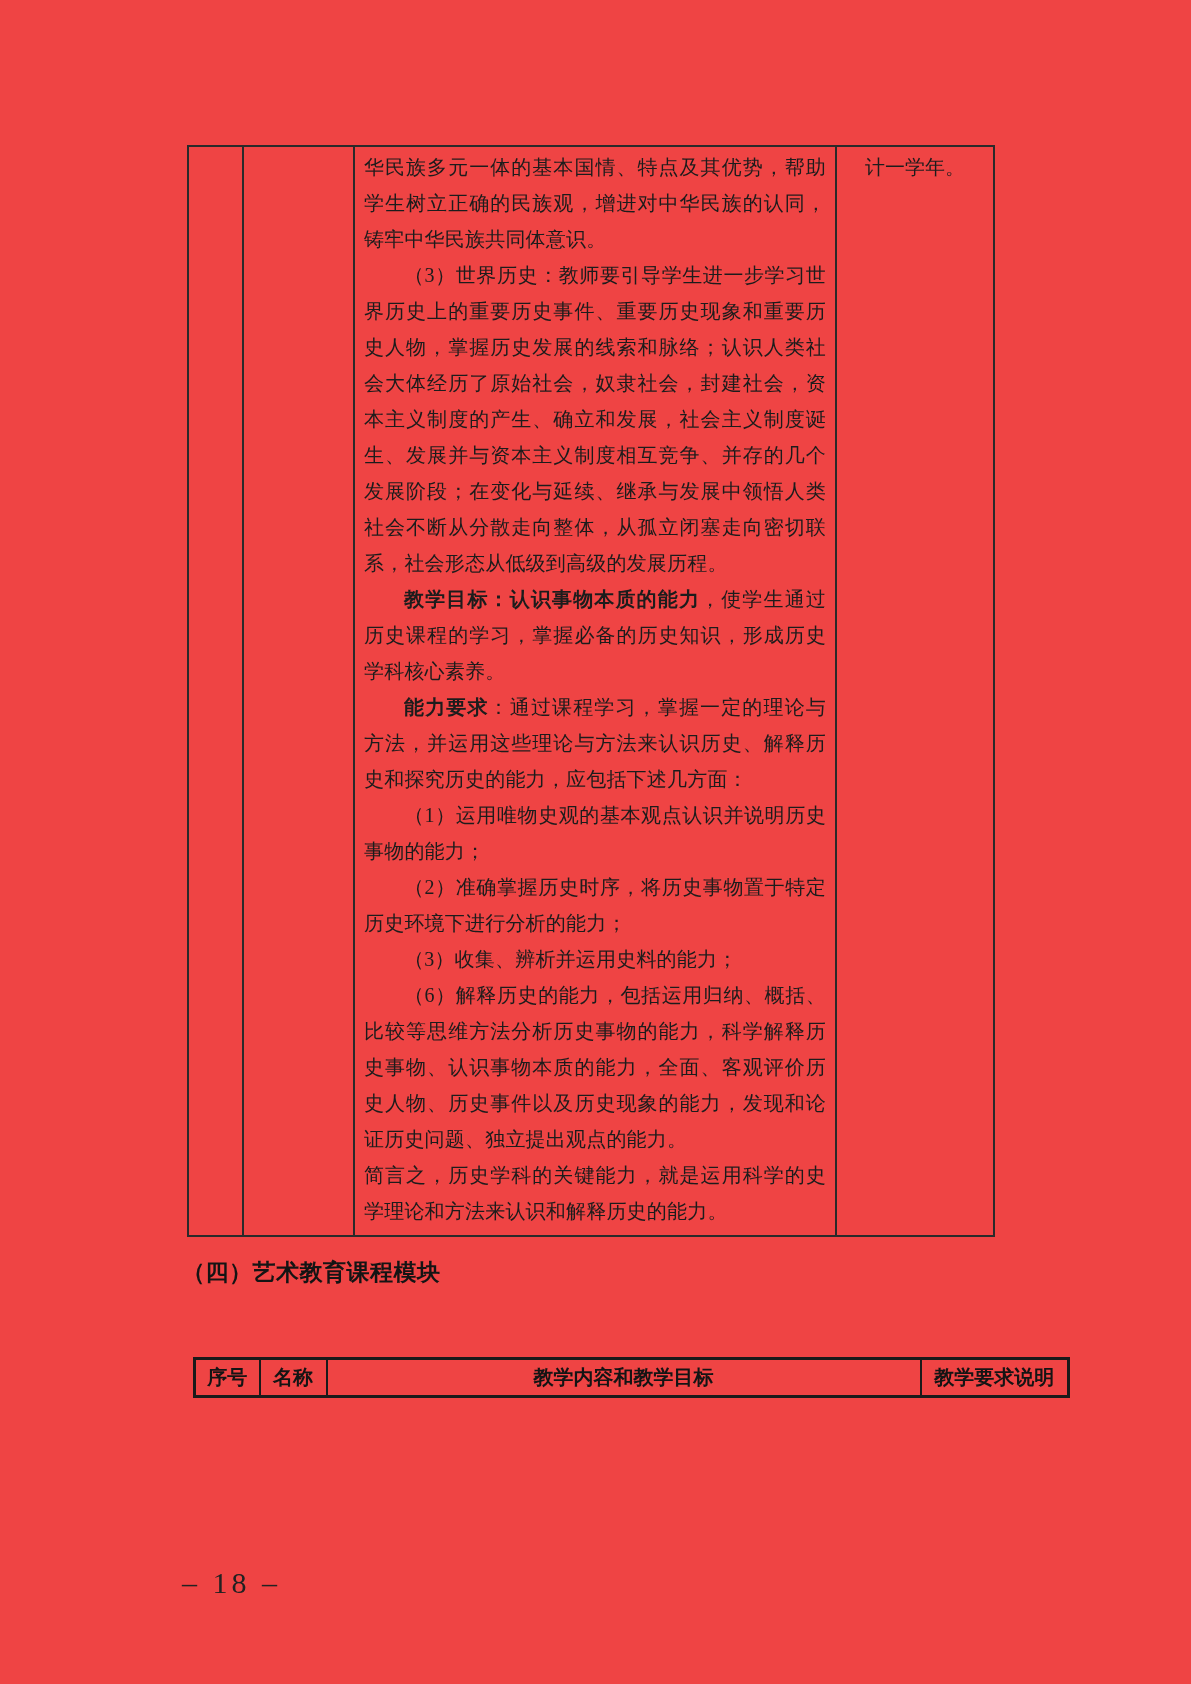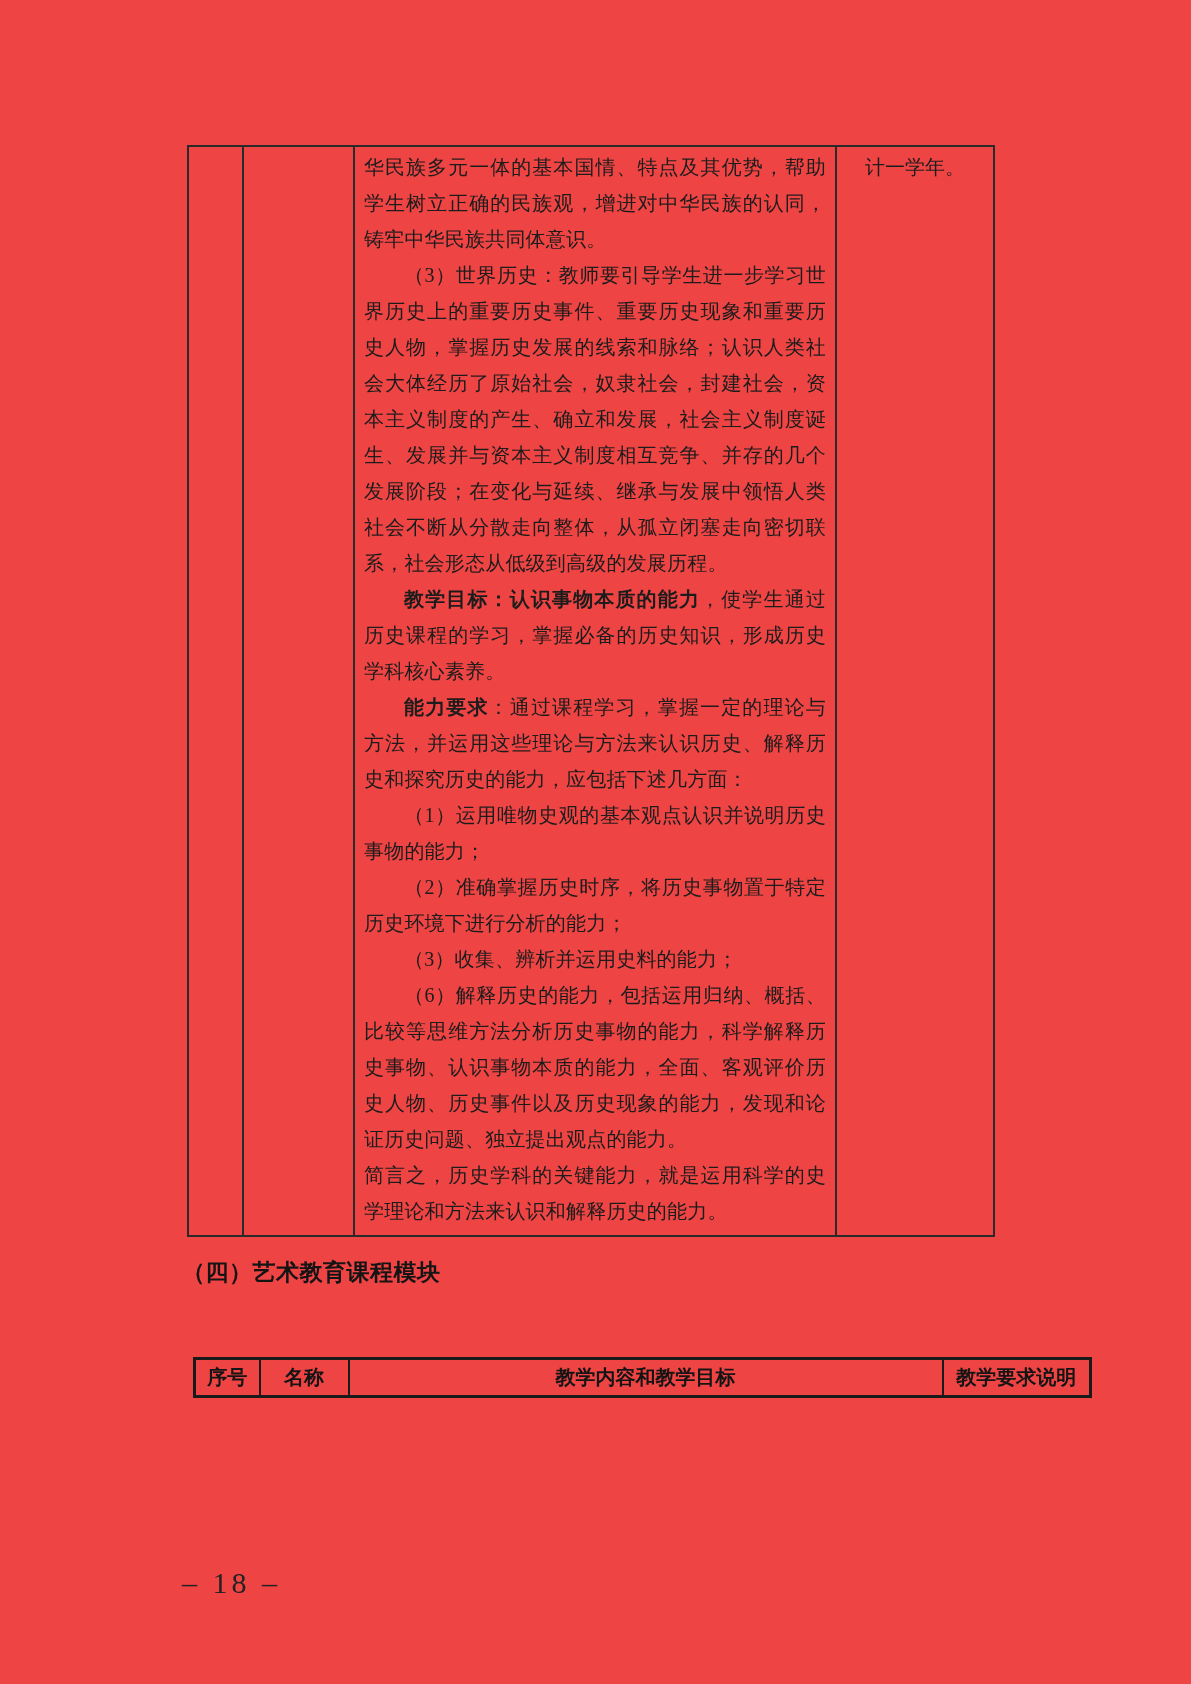--- a/index.html
+++ b/index.html
@@ -82,21 +82,21 @@
     font-family: "Liberation Serif", "DejaVu Serif", serif;
     font-weight: bold;
     font-size: 20px;
     color: #141414;
     height: 38px;
     text-align: center;
     vertical-align: middle;
     padding: 0 8px;
   }
   th.t2-seq  { width: 65px;  }
-  th.t2-name { width: 89px;  }
+  th.t2-name { width: 67px;  }
   th.t2-content { width: 594px; }
   th.t2-req  { width: 148px; }
 
   
   .page-number {
     position: absolute;
     left: 182px; top: 1566px;
     font-family: "Liberation Serif", "DejaVu Serif", serif;
     font-size: 30px;
     color: #222222;

